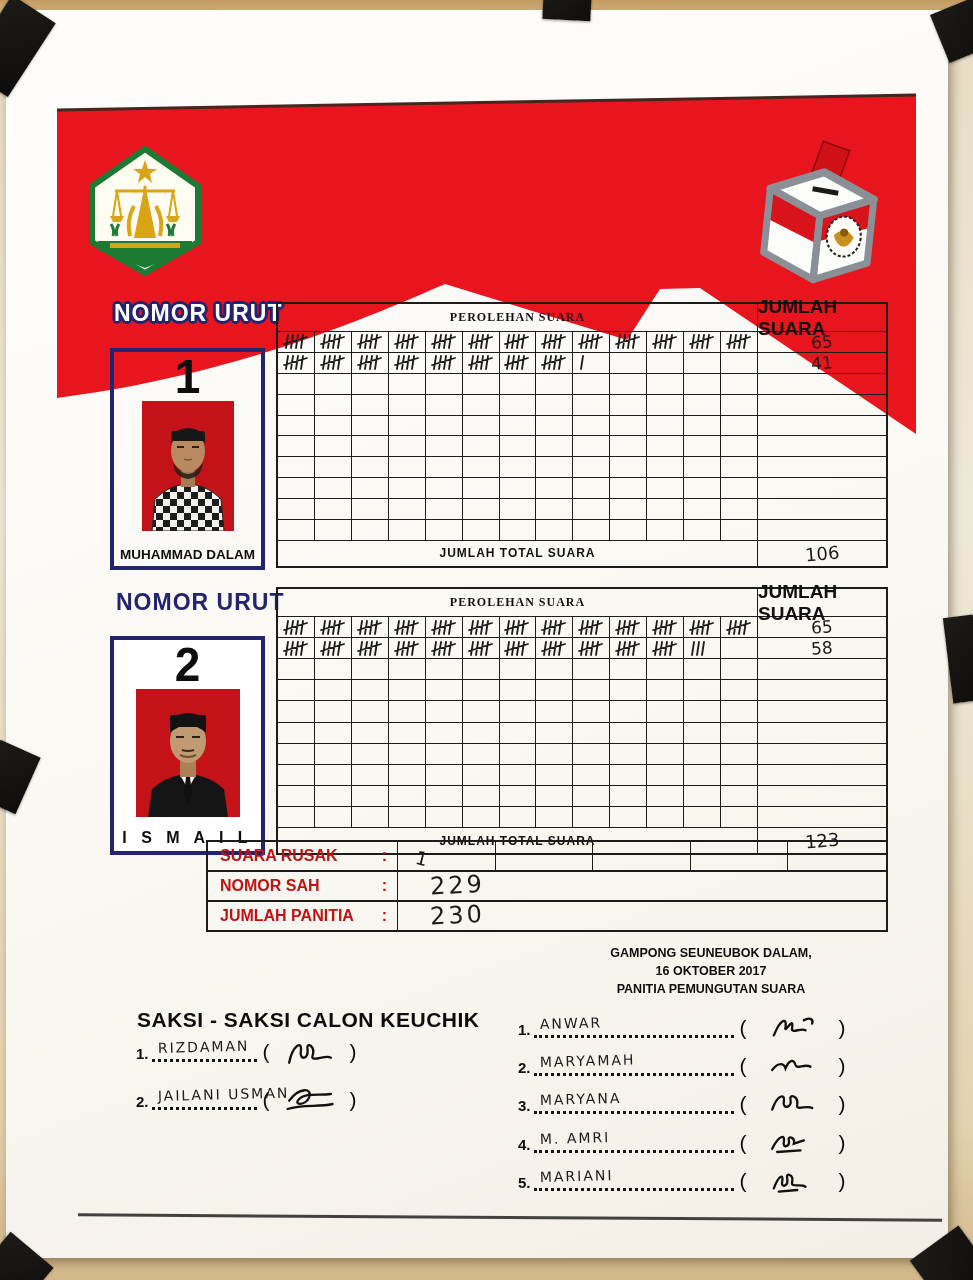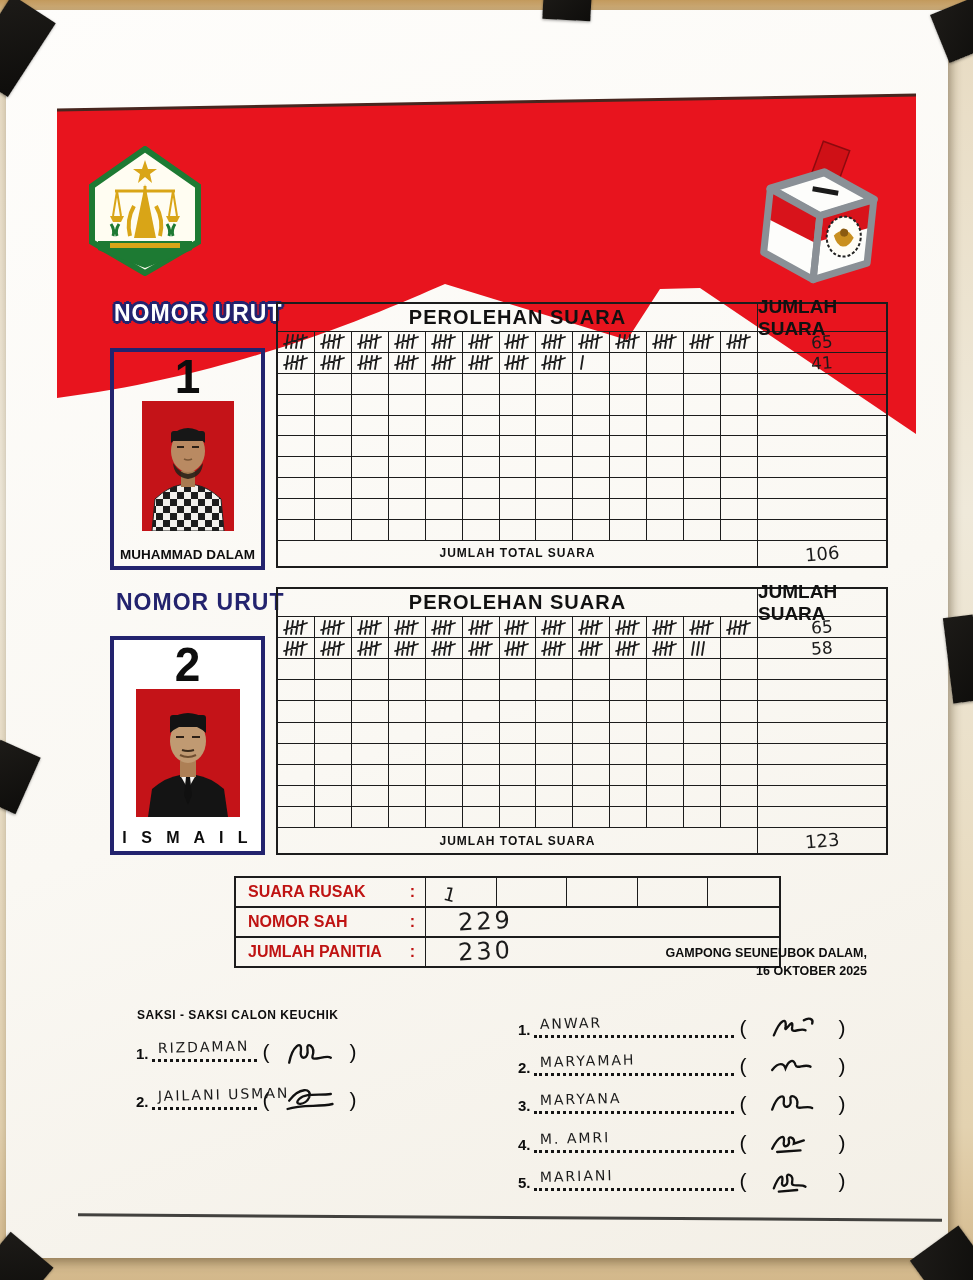--- a/index.html
+++ b/index.html
@@ -34,42 +34,42 @@
   
   .ttable{position:absolute;left:276px;width:612px;display:grid;
           grid-template-columns:repeat(13,1fr) 128px;
           border:2.5px solid #1c1c1c;box-sizing:border-box;}
   .t1{top:302px;height:266px;grid-template-rows:28px repeat(10,1fr) 25px;}
   .t2{top:587px;height:268px;grid-template-rows:28px repeat(10,1fr) 25px;}
   .ttable .c{border-right:1.6px solid #1c1c1c;border-bottom:1.6px solid #1c1c1c;
              display:flex;align-items:center;justify-content:center;min-width:0;min-height:0;}
   .ttable .c.lastcol{border-right:none;}
   .ttable .c.lastrow{border-bottom:none;}
-  .ttable .hcell{grid-column:1/span 13;font-weight:bold;font-size:20px;letter-spacing:1px;color:#111;}
+  .ttable .hcell{grid-column:1/span 13;font-weight:bold;font-size:12px;letter-spacing:1px;color:#111;font-family:Liberation Serif, serif;}
   .ttable .scell{font-weight:bold;font-size:19px;color:#111;}
   .ttable .totlabel{grid-column:1/span 13;font-weight:bold;font-size:12px;letter-spacing:1px;color:#111;}
   .hw{font-family:"DejaVu Sans",sans-serif;color:#1b1b1b;}
   .sumval{font-size:17px;transform:rotate(-4deg);}
   .totval{font-size:18px;transform:rotate(-5deg);}
   
-  .summary{position:absolute;left:206px;top:876px;width:547px;border:2.5px solid #1c1c1c;box-sizing:border-box;margin-left:28px;}
+  .summary{position:absolute;left:206px;top:840px;width:682px;border:2.5px solid #1c1c1c;box-sizing:border-box;}
   .srow{display:grid;height:28px;border-bottom:2px solid #1c1c1c;}
   .srow:last-child{border-bottom:none;}
   .srow.cells{grid-template-columns:190px repeat(5,1fr);}
   .srow.wide{grid-template-columns:190px 1fr;}
   .slabel{display:flex;justify-content:space-between;align-items:center;padding:0 10px 0 12px;
           font-weight:bold;font-size:16px;color:#bf1312;border-right:1.8px solid #1c1c1c;}
   .scell2{border-right:1.8px solid #1c1c1c;display:flex;align-items:center;}
   .scell2:last-child{border-right:none;}
   .sval1{font-size:19px;padding-left:18px;transform:rotate(14deg);}
   .svalbig{font-size:24px;padding-left:32px;transform:rotate(-3deg);letter-spacing:3px;}
   
-  .dateblock{position:absolute;left:555px;top:944px;width:312px;text-align:right;
+  .dateblock{position:absolute;left:555px;top:944px;width:312px;text-align:center;
              font-weight:bold;font-size:12.5px;color:#0d0d0d;line-height:1.45;}
-  .wtitle{position:absolute;left:137px;top:1008px;font-weight:bold;font-size:12px;color:#0d0d0d;letter-spacing:.5px;}
+  .wtitle{position:absolute;left:137px;top:1008px;font-weight:bold;font-size:21px;color:#0d0d0d;letter-spacing:.5px;}
   .sig-row{position:absolute;display:flex;align-items:flex-end;}
   .sig-row .no{font-weight:bold;font-size:15px;color:#0d0d0d;margin-right:3px;}
   .dotline{position:relative;border-bottom:3px dotted #151515;height:10px;}
   .dotline .name{position:absolute;left:6px;bottom:3px;white-space:nowrap;font-size:14px;letter-spacing:2px;transform:rotate(-1.5deg);transform-origin:left bottom;}
   .paren{font-size:21px;color:#0d0d0d;margin:0 6px;line-height:.9;}
   .sigsvg{margin-bottom:-4px;}
   
   .tape{position:absolute;background:linear-gradient(135deg,#1d1b18,#0e0d0b);box-shadow:0 1px 3px rgba(0,0,0,.4);}
 </style>
 </head>
@@ -684,21 +684,22 @@
           <span>:</span>
         </div>
         <div class="scell2">
           <span class="hw svalbig">230</span>
         </div>
       </div>
     </div>
 
   <div class="dateblock">
     <div>GAMPONG SEUNEUBOK DALAM,</div>
-    <div>16 OKTOBER 2025</div>
+    <div>16 OKTOBER 2017</div>
+    <div>PANITIA PEMUNGUTAN SUARA</div>
   </div>
 
   <div class="wtitle">SAKSI - SAKSI CALON KEUCHIK</div>
   <div id="witness-rows">
       <div class="sig-row" style="left: 136px; top: 1036px;">
         <span class="no">1.</span>
         <div class="dotline" style="width: 105px;">
           <span class="hw name">RIZDAMAN</span>
         </div>
         <span class="paren">(</span>

